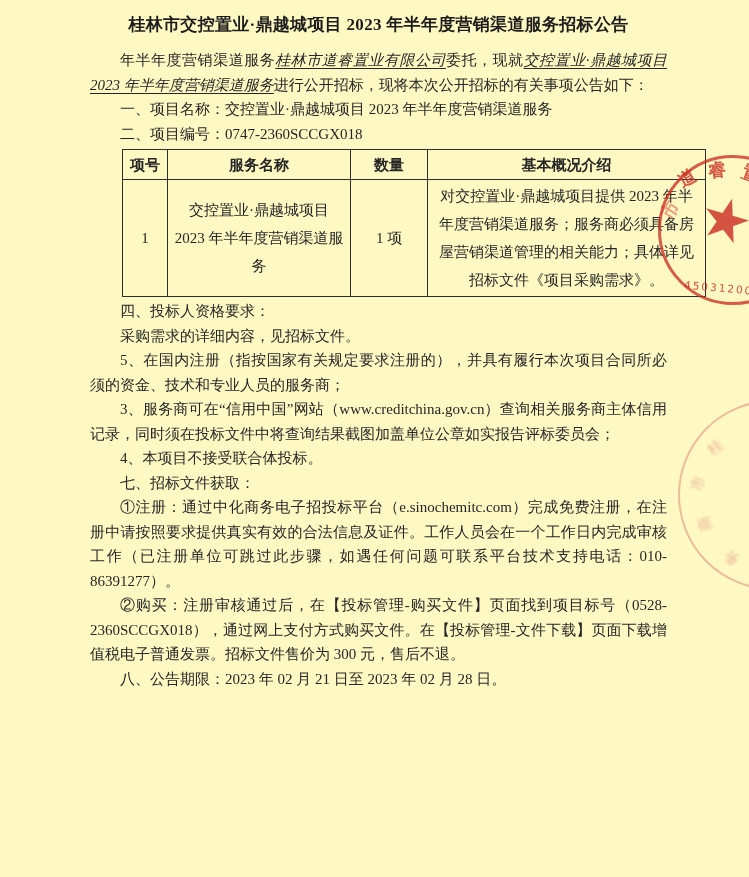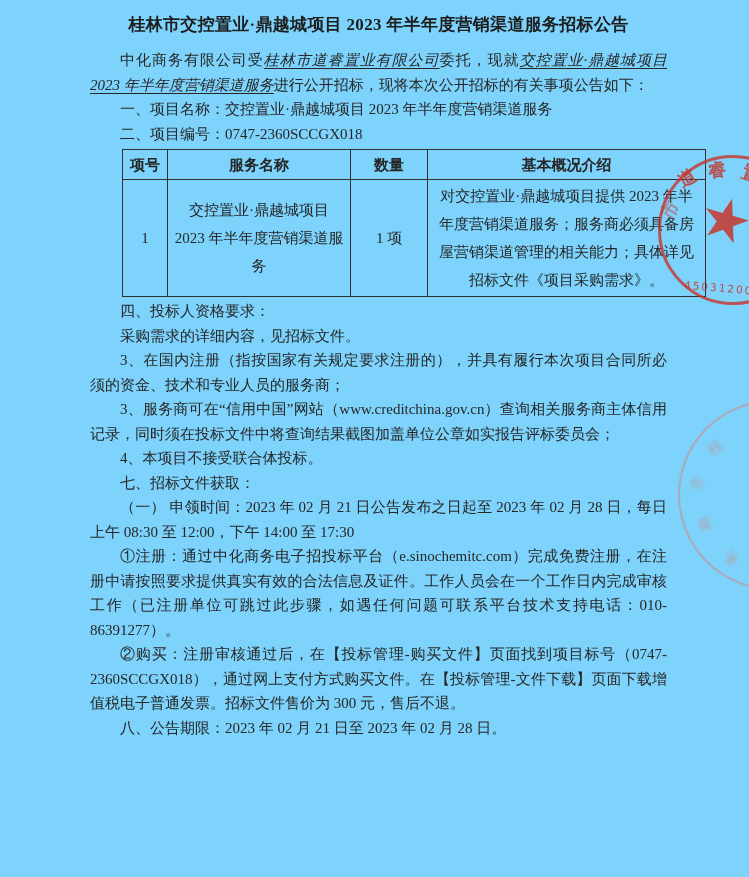--- a/index.html
+++ b/index.html
@@ -4,21 +4,21 @@
 <style>
   html,body{margin:0;padding:0;}
   body{
     width:749px;height:877px;
     background:#e9e9e9;
     font-family:"Liberation Serif","DejaVu Serif",serif;
   }
   .page{
     position:relative;
     width:749px;height:877px;
-    background:#7dd3fc;
+    background:#fef9c3;
     overflow:hidden;
     color:#222222;
     box-sizing:border-box;
     padding:12px 82px 0 90px;
   }
   .doc-title{
     font-size:17px;
     font-weight:bold;
     text-align:center;
     line-height:26px;
@@ -126,21 +126,21 @@
   .stamp2 .g2{left:20px;top:116px;transform:rotate(-110deg);}
   .stamp2 .g3{left:46px;top:150px;transform:rotate(-150deg);}
 </style>
 </head>
 <body>
 
 <div class="page">
 
   <h1 class="doc-title">桂林市交控置业·鼎越城项目 2023 年半年度营销渠道服务招标公告</h1>
 
-  <p class="para"><span>中化商务有限公司受</span><span class="u">桂林市道睿置业有限公司</span><span>委托，现就</span><span class="u">交控置业·鼎越城项目 2023 年半年度营销渠道服务</span><span>进行公开招标，现将本次公开招标的有关事项公告如下：</span></p>
+  <p class="para"><span>年半年度营销渠道服务</span><span class="u">桂林市道睿置业有限公司</span><span>委托，现就</span><span class="u">交控置业·鼎越城项目 2023 年半年度营销渠道服务</span><span>进行公开招标，现将本次公开招标的有关事项公告如下：</span></p>
 
   <p class="para">一、项目名称：交控置业·鼎越城项目 2023 年半年度营销渠道服务</p>
   <p class="para">二、项目编号：0747-2360SCCGX018</p>
 
   <table class="req">
     <colgroup>
       <col class="c-no">
         <col class="c-name">
         <col class="c-qty">
         <col class="c-desc">
@@ -158,27 +158,26 @@
         <td>1</td>
         <td class="cell-name">交控置业·鼎越城项目 2023 年半年度营销渠道服务</td>
         <td>1 项</td>
         <td class="cell-desc">对交控置业·鼎越城项目提供 2023 年半年度营销渠道服务；服务商必须具备房屋营销渠道管理的相关能力；具体详见招标文件《项目采购需求》。</td>
       </tr>
     </tbody>
   </table>
 
   <p class="para">四、投标人资格要求：</p>
   <p class="para">采购需求的详细内容，见招标文件。</p>
-  <p class="para">3、在国内注册（指按国家有关规定要求注册的），并具有履行本次项目合同所必须的资金、技术和专业人员的服务商；</p>
+  <p class="para">5、在国内注册（指按国家有关规定要求注册的），并具有履行本次项目合同所必须的资金、技术和专业人员的服务商；</p>
   <p class="para">3、服务商可在“信用中国”网站（www.creditchina.gov.cn）查询相关服务商主体信用记录，同时须在投标文件中将查询结果截图加盖单位公章如实报告评标委员会；</p>
   <p class="para">4、本项目不接受联合体投标。</p>
   <p class="para">七、招标文件获取：</p>
-  <p class="para">（一） 申领时间：2023 年 02 月 21 日公告发布之日起至 2023 年 02 月 28 日，每日上午 08:30 至 12:00，下午 14:00 至 17:30</p>
   <p class="para">①注册：通过中化商务电子招投标平台（e.sinochemitc.com）完成免费注册，在注册中请按照要求提供真实有效的合法信息及证件。工作人员会在一个工作日内完成审核工作（已注册单位可跳过此步骤，如遇任何问题可联系平台技术支持电话：010-86391277）。</p>
-  <p class="para">②购买：注册审核通过后，在【投标管理-购买文件】页面找到项目标号（0747-2360SCCGX018），通过网上支付方式购买文件。在【投标管理-文件下载】页面下载增值税电子普通发票。招标文件售价为 300 元，售后不退。</p>
+  <p class="para">②购买：注册审核通过后，在【投标管理-购买文件】页面找到项目标号（0528-2360SCCGX018），通过网上支付方式购买文件。在【投标管理-文件下载】页面下载增值税电子普通发票。招标文件售价为 300 元，售后不退。</p>
   <p class="para">八、公告期限：2023 年 02 月 21 日至 2023 年 02 月 28 日。</p>
 
   <div class="stamp stamp1">
     <div class="stamp-ring"></div>
     <span class="arc-ch ch0">市</span>
     <span class="arc-ch ch1">道</span>
     <span class="arc-ch ch2">睿</span>
     <span class="arc-ch ch3">置</span>
     <span class="star">★</span>
     <span class="serial">450312002</span>

